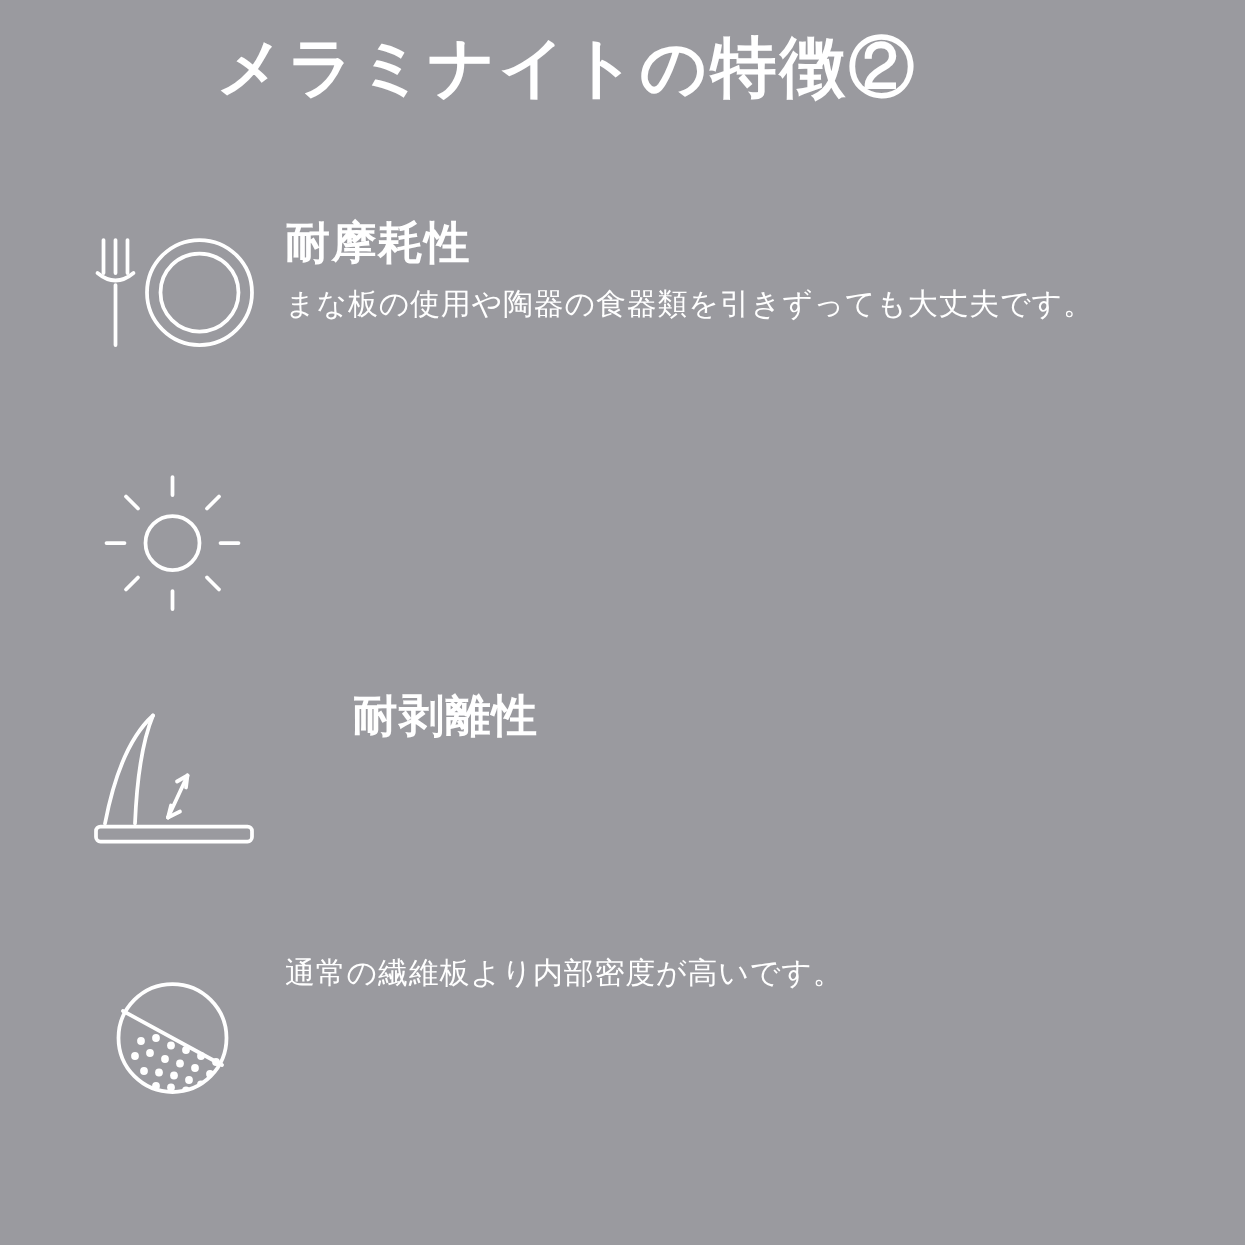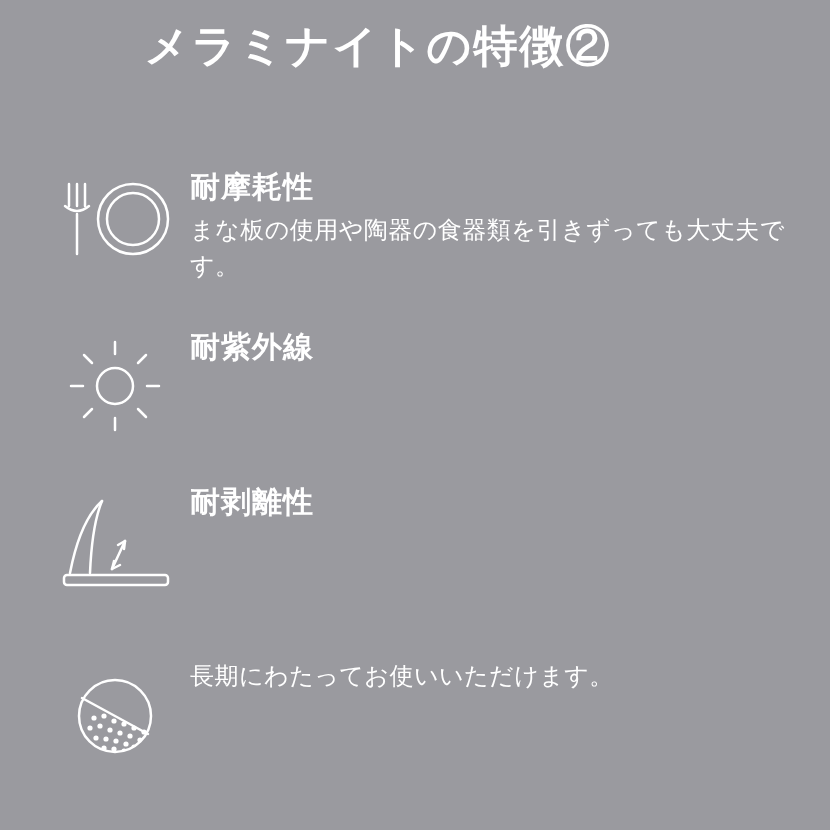--- a/index.html
+++ b/index.html
@@ -27,33 +27,33 @@
     width: 756px;
     text-align: center;
     font-size: 44px;
     font-weight: bold;
     letter-spacing: 2px;
     color: #ffffff;
     line-height: 1.2;
   }
   .features {
     position: absolute;
-    top: 164px;
+    top: 140px;
     left: 0;
     width: 830px;
   }
   .feature {
     display: flex;
     align-items: flex-start;
     padding: 0 40px 0 40px;
     box-sizing: border-box;
   }
   .feature.f1 { height: 160px; }
   .feature.f2 { height: 155px; }
-  .feature.f3 { height: 175px; }
+  .feature.f3 { height: 175px; gap: 45px; }
   .feature.f4 { height: 150px; }
 
   .icon-box {
     width: 150px;
     min-width: 150px;
     display: flex;
     align-items: center;
     justify-content: center;
     padding-top: 12px;
   }
@@ -63,21 +63,21 @@
   }
   .feature-title {
     font-size: 30px;
     font-weight: bold;
     letter-spacing: 1px;
     color: #ffffff;
     margin: 0 0 6px 0;
     line-height: 1.25;
   }
   .feature-desc {
-    font-size: 24px;
+    font-size: 20px;
     letter-spacing: 0.5px;
     color: #ffffff;
     margin: 0;
     line-height: 1.5;
     max-width: 600px;
   }
   svg { display: block; }
 </style>
 </head>
 <body>
@@ -120,21 +120,20 @@
             <path d="M23 50 L11 50"></path>
             <path d="M87 50 L99 50"></path>
             <path d="M32 27 L24 19"></path>
             <path d="M78 27 L86 19"></path>
             <path d="M32 73 L24 81"></path>
             <path d="M78 73 L86 81"></path>
           </g>
         </svg>
       </div>
       <div class="text-box">
-        <p class="feature-title">耐紫外線</p>
       </div>
     </div>
 
     <div class="feature f3">
       <div class="icon-box">
         <svg width="130" height="110" viewBox="0 0 130 110">
           <g stroke="#ffffff" stroke-width="2.5" fill="none" stroke-linecap="round" stroke-linejoin="round">
 
             <path d="M20 82 Q30 30 52 10"></path>
             <path d="M52 10 Q42 34 40 82"></path>
@@ -184,18 +183,18 @@
             <circle cx="56" cy="75" r="2.6"></circle>
               <circle cx="66" cy="78" r="2.6"></circle>
             <circle cx="44" cy="82" r="2.6"></circle>
               <circle cx="54" cy="83" r="2.6"></circle>
             <circle cx="64" cy="85" r="2.6"></circle>
               <circle cx="74" cy="81" r="2.6"></circle>
           </g>
         </svg>
       </div>
       <div class="text-box">
-        <p class="feature-desc">長期にわたってお使いいただけます。</p>
+        <p class="feature-desc">通常の繊維板より内部密度が高いです。</p>
       </div>
     </div>
 
   </div>
 </div>
 
 </body></html>

